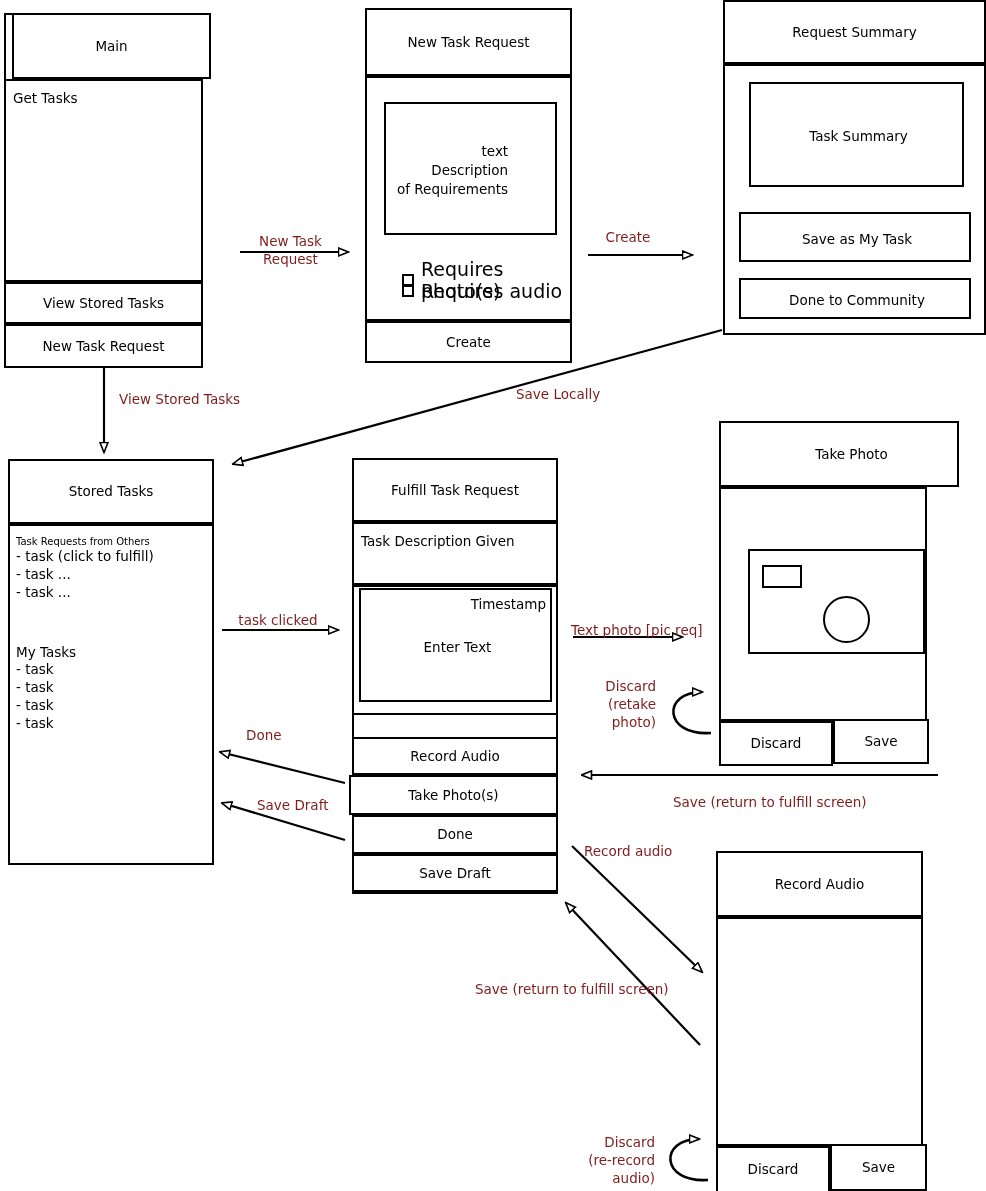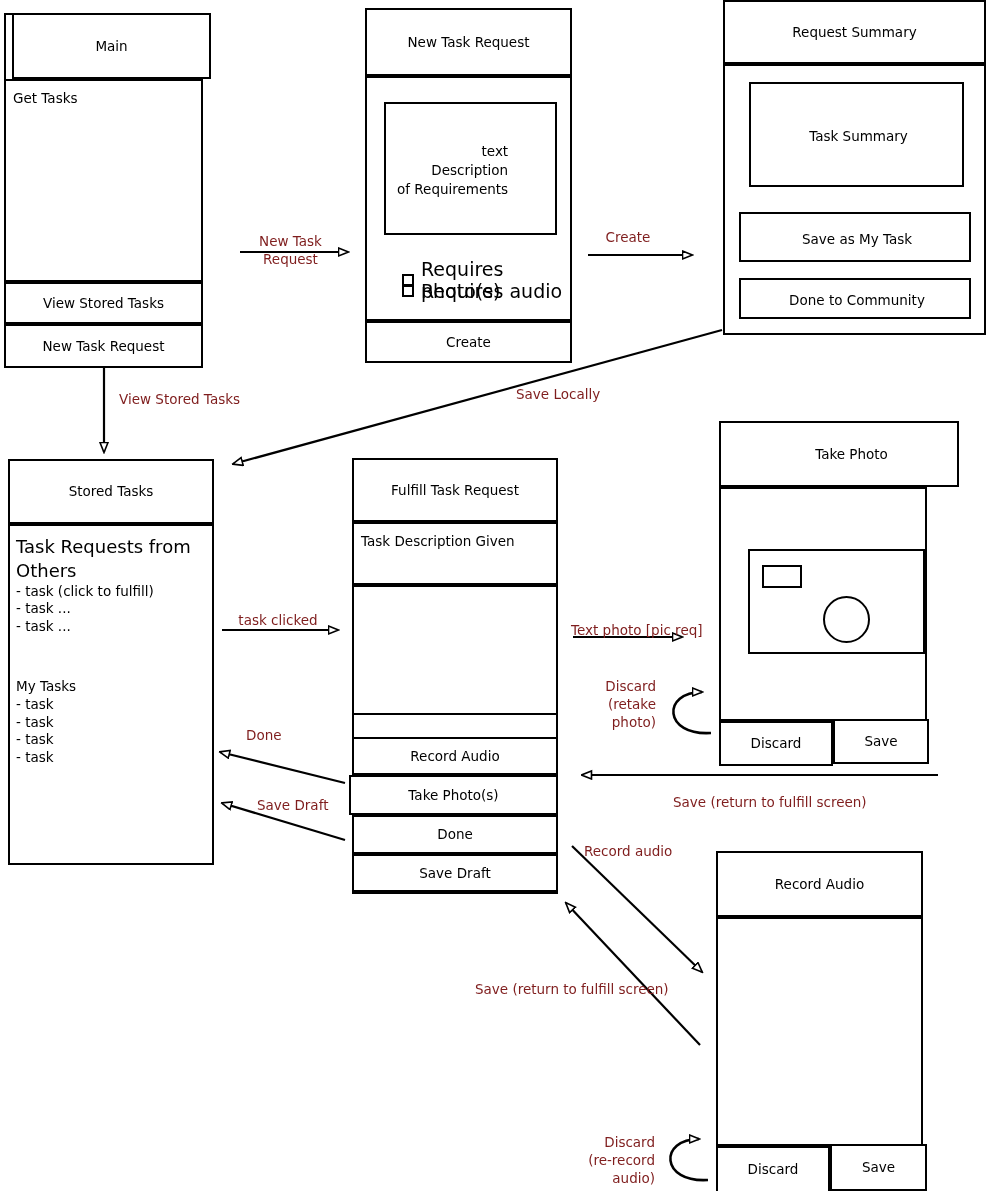--- a/index.html
+++ b/index.html
@@ -212,41 +212,45 @@
     <div class="inner-box" style="left:14px; top:276px; width:232px; height:41px;">
       <div class="plain" style="left:0; top:0; width:232px; height:41px;">Done to Community</div>
     </div>
   </div>
 
   <div class="screen" style="left:8px; top:459px; width:206px; height:402px;">
     <div class="sec" style="left:-2px; top:-2px; width:206px; height:65px;">
       <span>Stored Tasks</span>
     </div>
     <div class="sec topleft" style="left:-2px; top:63px; width:206px; height:341px; display:block; padding:9px 6px;">
-      <div style="font-size:18px;line-height:1.32;">Task Requests from Others</div>
+      <div style="font-size:10px;line-height:1.32;">Task Requests from Others</div>
       <div style="font-size:13.5px;line-height:1.32;">- task (click to fulfill)</div>
       <div style="font-size:13.5px;line-height:1.32;">- task ...</div>
       <div style="font-size:13.5px;line-height:1.32;">- task ...</div>
       <div style="height:42px;"></div>
       <div style="font-size:13.5px;line-height:1.32;">My Tasks</div>
       <div style="font-size:13.5px;line-height:1.32;">- task</div>
       <div style="font-size:13.5px;line-height:1.32;">- task</div>
       <div style="font-size:13.5px;line-height:1.32;">- task</div>
       <div style="font-size:13.5px;line-height:1.32;">- task</div>
     </div>
   </div>
 
   <div class="screen" style="left:352px; top:458px; width:206px; height:436px;">
     <div class="sec" style="left:-2px; top:-2px; width:206px; height:64px;">
       <span>Fulfill Task Request</span>
     </div>
     <div class="sec topleft" style="left:-2px; top:62px; width:206px; height:63px;">
       <span>Task Description Given</span>
     </div>
     <div class="sec" style="left:-2px; top:125px; width:206px; height:130px;"></div>
+    <div class="inner-box" style="left:5px; top:128px; width:193px; height:114px;">
+      <div class="plain rt" style="left:0; top:5px; width:185px; height:18px; justify-content:flex-end;">Timestamp</div>
+      <div class="plain" style="left:0; top:0; width:193px; height:114px;">Enter Text</div>
+    </div>
     <div class="sec" style="left:-2px; top:277px; width:206px; height:38px;">
       <span>Record Audio</span>
     </div>
     <div class="sec" style="left:-5px; top:315px; width:209px; height:40px;">
       <span>Take Photo(s)</span>
     </div>
     <div class="sec" style="left:-2px; top:355px; width:206px; height:39px;">
       <span>Done</span>
     </div>
     <div class="sec" style="left:-2px; top:394px; width:206px; height:38px;">

